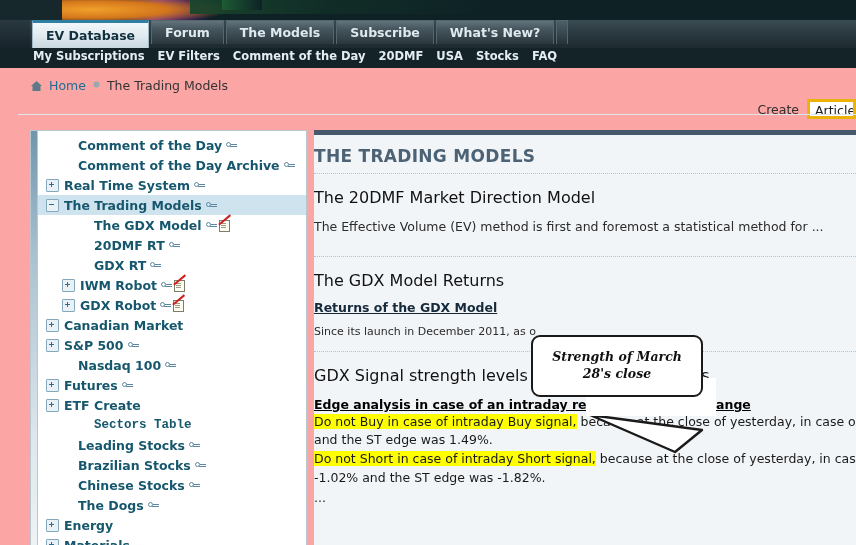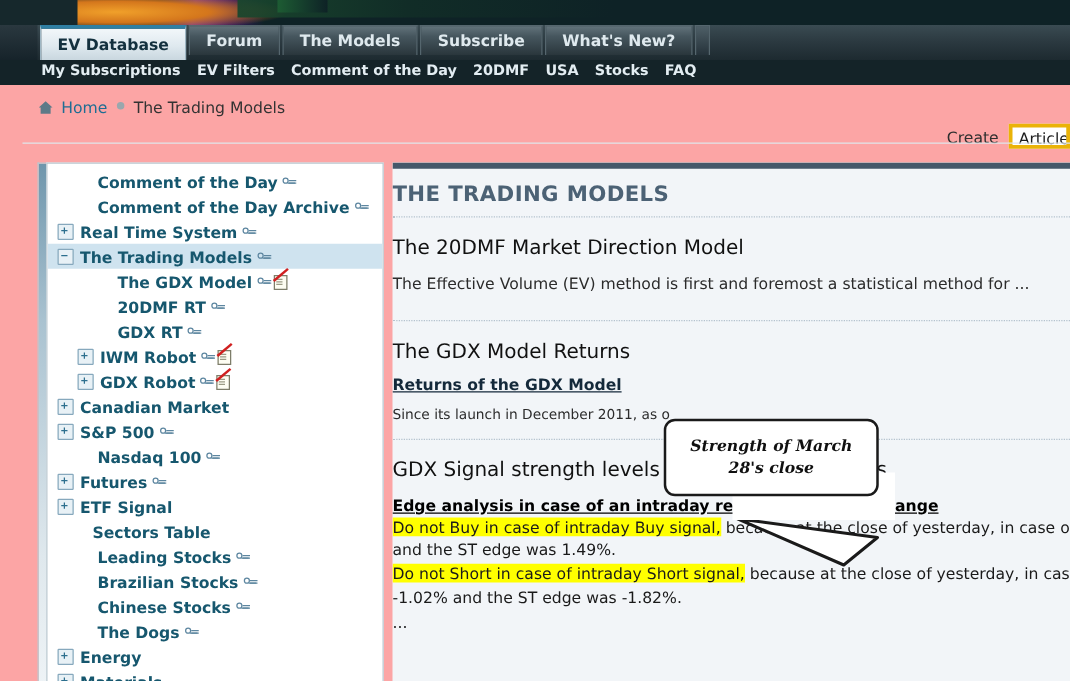--- a/index.html
+++ b/index.html
@@ -355,23 +355,23 @@
             <span class="tree-label">Nasdaq 100</span>
             <span class="key-icon"></span>
           </div>
           <div class="tree-item" style="padding-left: 8px;">
             <span class="tgl plus"></span>
             <span class="tree-label">Futures</span>
             <span class="key-icon"></span>
           </div>
           <div class="tree-item" style="padding-left: 8px;">
             <span class="tgl plus"></span>
-            <span class="tree-label">ETF Signal</span>
-          </div>
-          <div class="tree-item" style="padding-left: 20px;">
+            <span class="tree-label">ETF Create</span>
+          </div>
+          <div class="tree-item" style="padding-left: 40px; font-family: Liberation Mono, monospace;">
             <span class="tgl-spacer"></span>
             <span class="tree-label">Sectors Table</span>
           </div>
           <div class="tree-item" style="padding-left: 24px;">
             <span class="tgl-spacer"></span>
             <span class="tree-label">Leading Stocks</span>
             <span class="key-icon"></span>
           </div>
           <div class="tree-item" style="padding-left: 24px;">
             <span class="tgl-spacer"></span>

